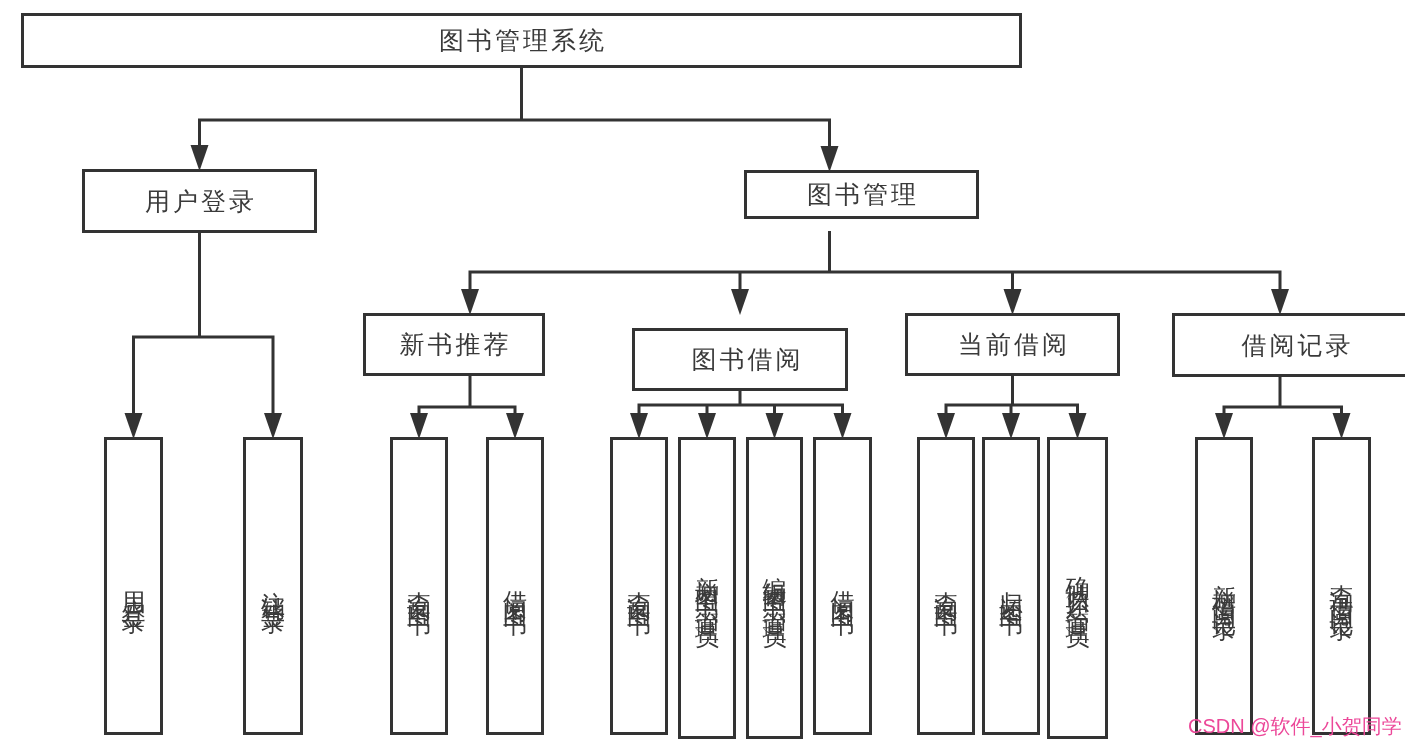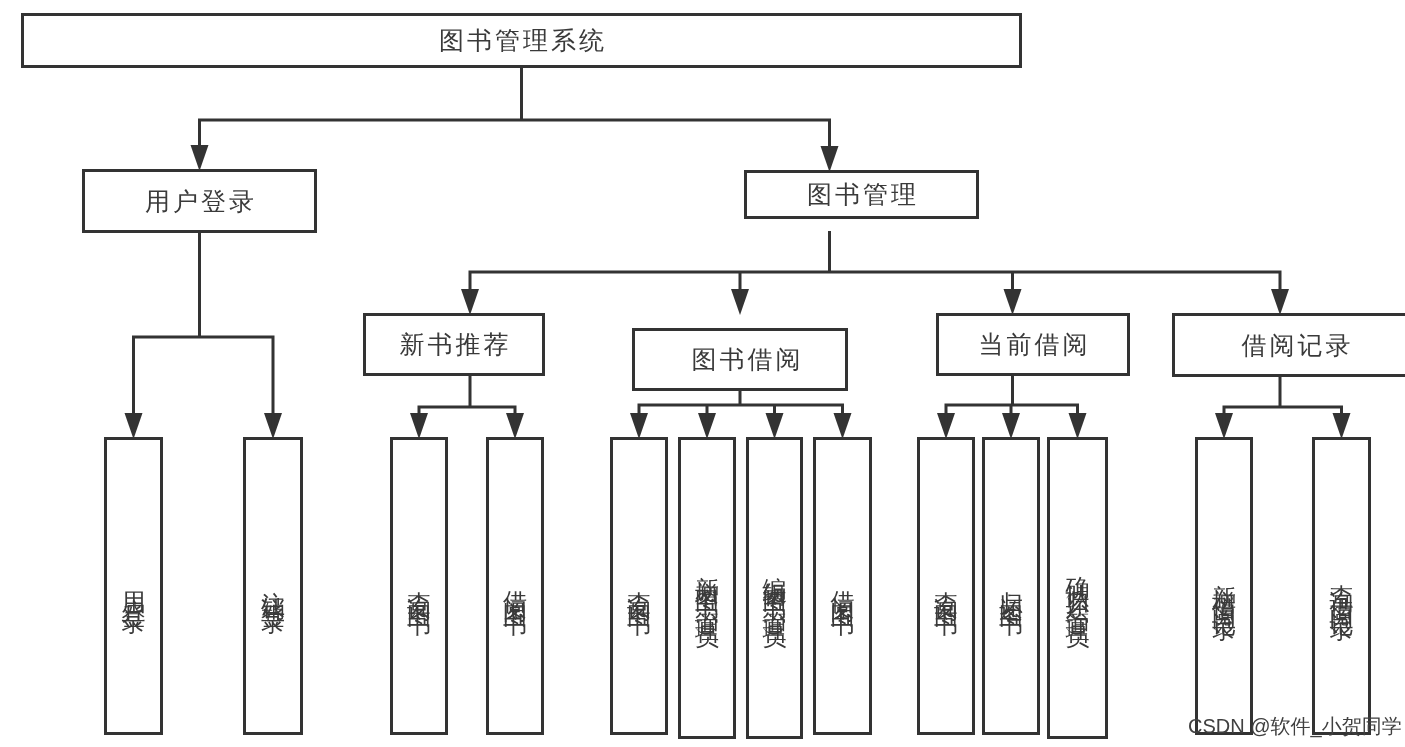--- a/index.html
+++ b/index.html
@@ -45,21 +45,21 @@
     font-size: 24px;
     letter-spacing: 7px;
     line-height: 1;
     white-space: nowrap;
   }
   .watermark {
     position: absolute;
     left: 1188px;
     top: 713px;
     font-size: 20px;
-    color: #404040;
+    color: #ec4899;
     white-space: nowrap;
     z-index: 5;
   }
 </style>
 </head>
 <body>
 
 <div class="stage">
   <svg id="connector-svg" viewBox="0 0 1405 747" xmlns="http://www.w3.org/2000/svg">
       <polygon points="190.5,145 208.5,145 199.5,171" fill="#333333"></polygon>
@@ -98,21 +98,21 @@
       </div>
       <div class="node h" style="left: 712px; top: 170px; width: 235px; height: 49px; margin-left: 32px;">
         <span class="label">图书管理</span>
       </div>
       <div class="node h" style="left: 363px; top: 313px; width: 182px; height: 63px;">
         <span class="label">新书推荐</span>
       </div>
       <div class="node h" style="left: 632px; top: 328px; width: 216px; height: 63px; padding-left: 12px;">
         <span class="label">图书借阅</span>
       </div>
-      <div class="node h" style="left: 905px; top: 313px; width: 194px; height: 63px; margin-left: 31px;">
+      <div class="node h" style="left: 905px; top: 313px; width: 215px; height: 63px;">
         <span class="label">当前借阅</span>
       </div>
       <div class="node h" style="left: 1172px; top: 313px; width: 248px; height: 64px;">
         <span class="label">借阅记录</span>
       </div>
       <div class="node v" style="left: 104px; top: 437px; width: 59px; height: 298px;">
         <span class="label">用户登录</span>
       </div>
       <div class="node v" style="left: 243px; top: 437px; width: 60px; height: 298px;">
         <span class="label">注销登录</span>

